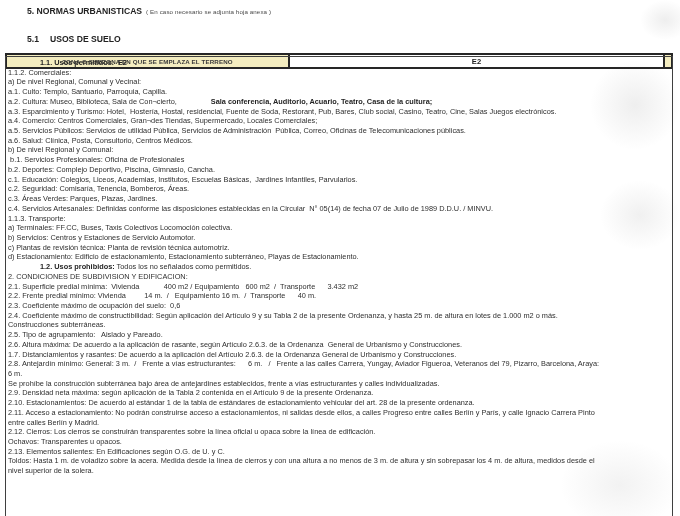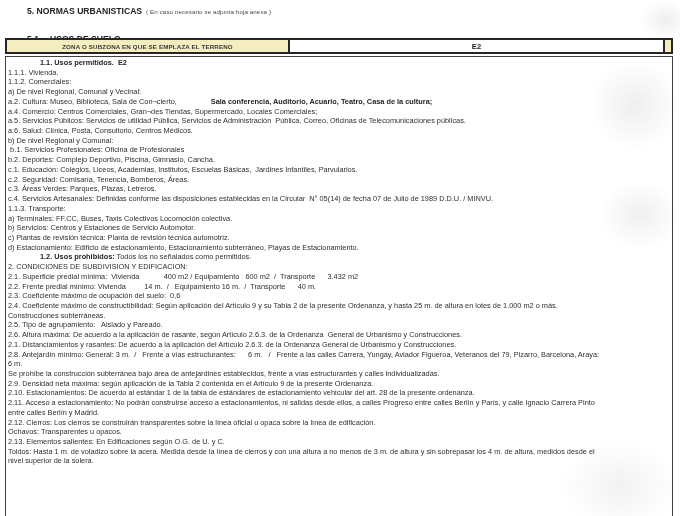--- a/index.html
+++ b/index.html
@@ -12,21 +12,21 @@
   .page { position:relative; width:680px; height:516px; overflow:hidden; background:#fff; }
 
   
   .doc-header { position:absolute; left:27px; top:6px; }
   .title-line { font-size:8.6px; font-weight:bold; color:#222; white-space:pre; }
   .title-note { font-size:6.2px; font-weight:normal; color:#4a4a4a; margin-left:4px; letter-spacing:0.1px; }
   .subtitle-line { margin-top:18px; font-size:8.6px; font-weight:bold; color:#222; display:flex; gap:11px; }
 
   
   .zone-table {
-    position:absolute; left:5px; top:38px; width:668px; height:16px;
+    position:absolute; left:5px; top:53px; width:668px; height:16px;
     display:flex; box-sizing:border-box;
     border:2px solid #262626; background:#fff;
   }
   .zone-label-cell {
     width:283px; box-sizing:border-box;
     border-right:2px solid #262626;
     display:flex; align-items:center; justify-content:center;
     font-size:6.2px; font-weight:bold; color:#3a3a3a; letter-spacing:0.15px;
     text-transform:uppercase;
   }
@@ -75,49 +75,50 @@
     </div>
     <div class="zone-value-cell">
       <span>E2</span>
     </div>
     <div class="zone-sliver" style="background: rgb(244, 237, 192);"></div>
   </div>
 
   <div class="content-box">
     <div>
         <div class="doc-line"><span class="bold">1.1. Usos permitidos.  E2</span></div>
-        <div class="doc-line"><span>1.1.1. Vivienda.</span></div>
         <div class="doc-line"><span>1.1.2. Comerciales:</span></div>
         <div class="doc-line"><span>a) De nivel Regional, Comunal y Vecinal:</span></div>
+        <div class="doc-line"><span>a.1. Culto: Templo, Santuario, Parroquia, Capilla.</span></div>
         <div class="doc-line"><span>a.2. Cultura: Museo, Biblioteca, Sala de Con¬cierto, </span><span class="bold">Sala conferencia, Auditorio, Acuario, Teatro, Casa de la cultura;</span></div>
+        <div class="doc-line"><span>a.3. Esparcimiento y Turismo: Hotel,  Hostería, Hostal, residencial, Fuente de Soda, Restorant, Pub, Bares, Club social, Casino, Teatro, Cine, Salas Juegos electrónicos.</span></div>
         <div class="doc-line"><span>a.4. Comercio: Centros Comerciales, Gran¬des Tiendas, Supermercado, Locales Comerciales;</span></div>
         <div class="doc-line"><span>a.5. Servicios Públicos: Servicios de utilidad Pública, Servicios de Administración  Pública, Correo, Oficinas de Telecomunicaciones públicas.</span></div>
         <div class="doc-line"><span>a.6. Salud: Clínica, Posta, Consultorio, Centros Médicos.</span></div>
         <div class="doc-line"><span>b) De nivel Regional y Comunal:</span></div>
         <div class="doc-line"><span> b.1. Servicios Profesionales: Oficina de Profesionales</span></div>
         <div class="doc-line"><span>b.2. Deportes: Complejo Deportivo, Piscina, Gimnasio, Cancha.</span></div>
         <div class="doc-line"><span>c.1. Educación: Colegios, Liceos, Academias, Institutos, Escuelas Básicas,  Jardines Infantiles, Parvularios.</span></div>
         <div class="doc-line"><span>c.2. Seguridad: Comisaría, Tenencia, Bomberos, Áreas.</span></div>
-        <div class="doc-line"><span>c.3. Áreas Verdes: Parques, Plazas, Letreros.</span></div>
+        <div class="doc-line"><span>c.3. Áreas Verdes: Parques, Plazas, Jardines.</span></div>
         <div class="doc-line"><span>c.4. Servicios Artesanales: Definidas conforme las disposiciones establecidas en la Circular  N° 05(14) de fecha 07 de Julio de 1989 D.D.U. / MINVU.</span></div>
         <div class="doc-line"><span>1.1.3. Transporte:</span></div>
         <div class="doc-line"><span>a) Terminales: FF.CC, Buses, Taxis Colectivos Locomoción colectiva.</span></div>
         <div class="doc-line"><span>b) Servicios: Centros y Estaciones de Servicio Automotor.</span></div>
         <div class="doc-line"><span>c) Plantas de revisión técnica: Planta de revisión técnica automotriz.</span></div>
         <div class="doc-line"><span>d) Estacionamiento: Edificio de estacionamiento, Estacionamiento subterráneo, Playas de Estacionamiento.</span></div>
         <div class="doc-line"><span class="bold">1.2. Usos prohibidos:</span><span> Todos los no señalados como permitidos.</span></div>
         <div class="doc-line"><span>2. CONDICIONES DE SUBDIVISION Y EDIFICACION:</span></div>
         <div class="doc-line"><span>2.1. Superficie predial mínima:  Vivienda            400 m2 / Equipamiento   600 m2  /  Transporte      3.432 m2</span></div>
         <div class="doc-line"><span>2.2. Frente predial mínimo: Vivienda         14 m.  /   Equipamiento 16 m.  /  Transporte      40 m.</span></div>
         <div class="doc-line"><span>2.3. Coeficiente máximo de ocupación del suelo:  0,6</span></div>
         <div class="doc-line"><span>2.4. Coeficiente máximo de constructibilidad: Según aplicación del Artículo 9 y su Tabla 2 de la presente Ordenanza, y hasta 25 m. de altura en lotes de 1.000 m2 o más.</span></div>
         <div class="doc-line"><span>Construcciones subterráneas.</span></div>
         <div class="doc-line"><span>2.5. Tipo de agrupamiento:   Aislado y Pareado.</span></div>
         <div class="doc-line"><span>2.6. Altura máxima: De acuerdo a la aplicación de rasante, según Artículo 2.6.3. de la Ordenanza  General de Urbanismo y Construcciones.</span></div>
-        <div class="doc-line"><span>2.1. Distanciamientos y rasantes: De acuerdo a la aplicación del Artículo 2.6.3. de la Ordenanza General de Urbanismo y Construcciones.</span></div>
+        <div class="doc-line"><span>1.7. Distanciamientos y rasantes: De acuerdo a la aplicación del Artículo 2.6.3. de la Ordenanza General de Urbanismo y Construcciones.</span></div>
         <div class="doc-line"><span>2.8. Antejardín mínimo: General: 3 m.  /   Frente a vías estructurantes:      6 m.   /   Frente a las calles Carrera, Yungay, Aviador Figueroa, Veteranos del 79, Pizarro, Barcelona, Araya:</span></div>
         <div class="doc-line"><span>6 m.</span></div>
         <div class="doc-line"><span>Se prohíbe la construcción subterránea bajo área de antejardines establecidos, frente a vías estructurantes y calles individualizadas.</span></div>
         <div class="doc-line"><span>2.9. Densidad neta máxima: según aplicación de la Tabla 2 contenida en el Artículo 9 de la presente Ordenanza.</span></div>
         <div class="doc-line"><span>2.10. Estacionamientos: De acuerdo al estándar 1 de la tabla de estándares de estacionamiento vehicular del art. 28 de la presente ordenanza.</span></div>
         <div class="doc-line"><span>2.11. Acceso a estacionamiento: No podrán construirse acceso a estacionamientos, ni salidas desde ellos, a calles Progreso entre calles Berlín y París, y calle Ignacio Carrera Pinto</span></div>
         <div class="doc-line"><span>entre calles Berlín y Madrid.</span></div>
         <div class="doc-line"><span>2.12. Cierros: Los cierros se construirán transparentes sobre la línea oficial u opaca sobre la línea de edificación.</span></div>
         <div class="doc-line"><span>Ochavos: Transparentes u opacos.</span></div>
         <div class="doc-line"><span>2.13. Elementos salientes: En Edificaciones según O.G. de U. y C.</span></div>

